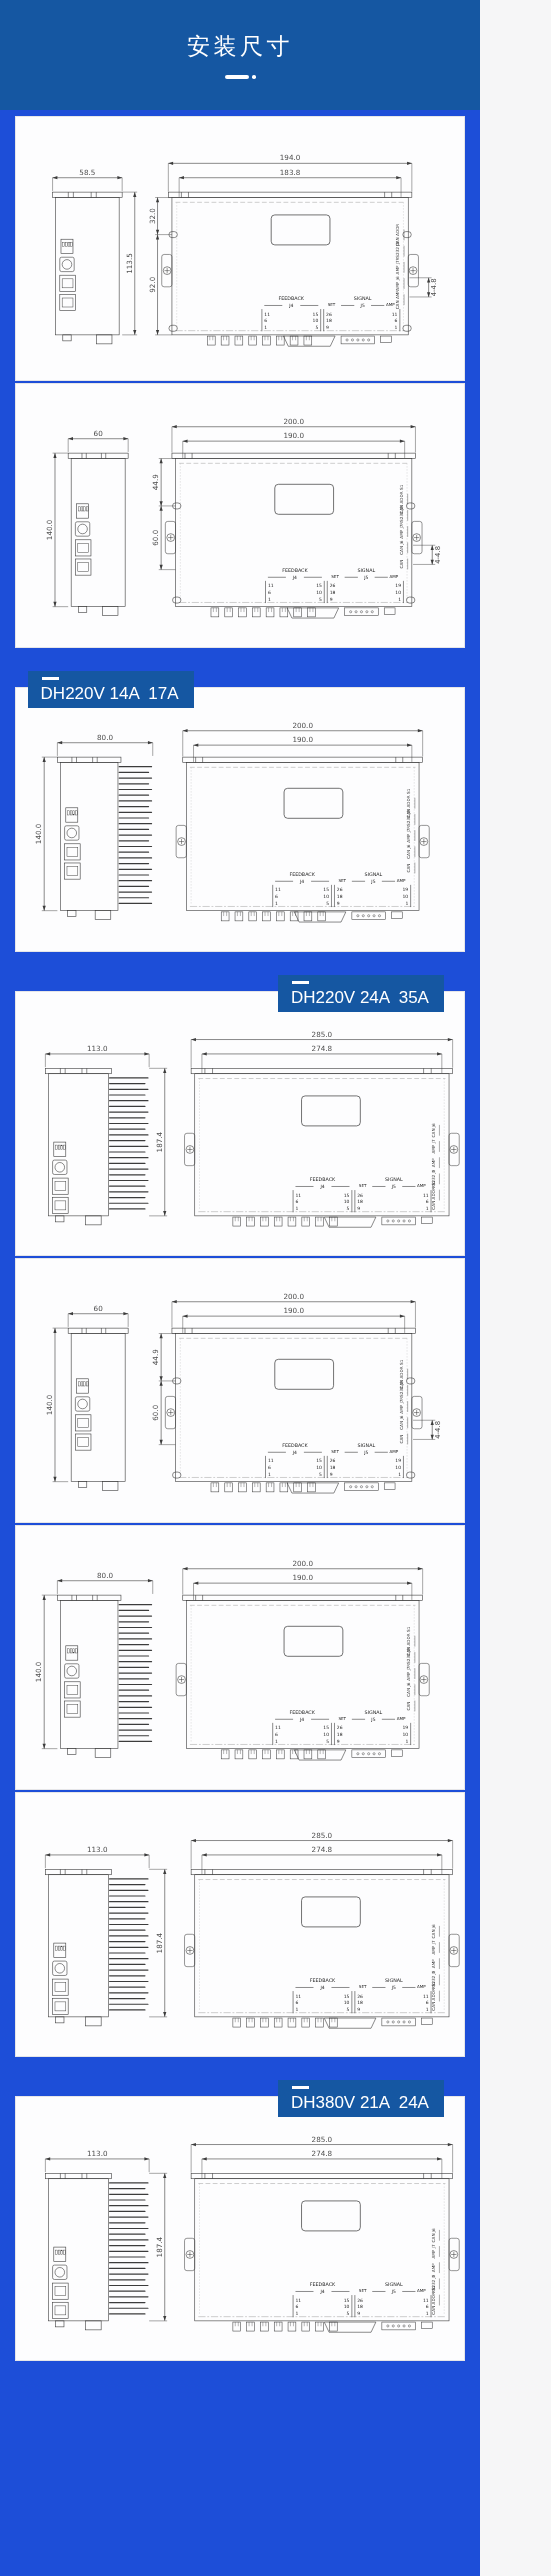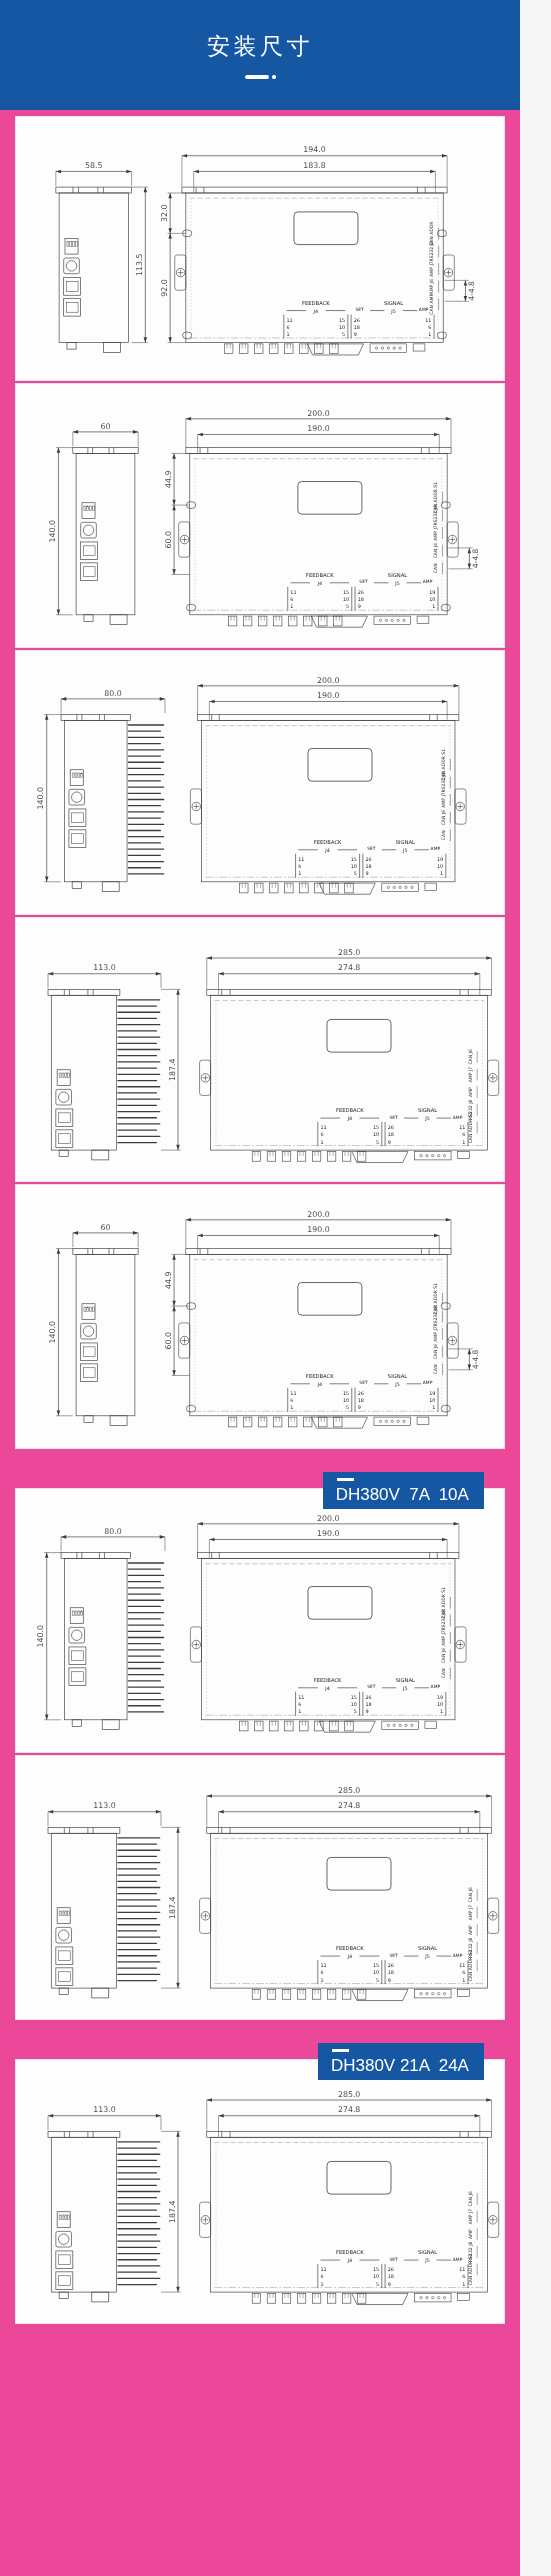--- a/index.html
+++ b/index.html
@@ -1,21 +1,21 @@
 <!DOCTYPE html>
 <html style="font-size:11.2px"><head>
 <meta charset="utf-8">
 <style>
   html,body{margin:0;padding:0;}
   body{
     width:552px;
     background:#f6f6f7;
     font-family:"Liberation Sans", sans-serif;
   }
-  .page{width:520px;min-height:2576px;background:#ec4899;}
+  .page{width:480px;min-height:2576px;background:#1d4ed8;}
   .page-header{
     height:110px;background:#1557a2;
     display:flex;flex-direction:column;align-items:center;justify-content:center;
   }
   .page-title{color:#ffffff;font-size:23px;letter-spacing:3.5px;font-weight:400;}
   .title-underline{display:flex;align-items:center;margin-top:12.6px;}
   .title-underline .bar{width:24px;height:3.5px;background:#ffffff;border-radius:2.1px;}
   .title-underline .dot{width:3.5px;height:3.5px;background:#ffffff;border-radius:50%;margin-left:3.5px;}
   .content{padding:0 14.7px 21px 14.7px;}
   .section{margin-top:23px;}
@@ -388,20 +388,26 @@
                 <text x="707" y="255.6" font-size="11.5" text-anchor="middle" fill="#4e4e4e" font-family="DejaVu Sans, sans-serif" transform="rotate(-90 707 255.6)">4-4.8</text>
                 <line x1="662" y1="239.6" x2="699" y2="239.6" stroke="#3c3c3c" stroke-width="0.75" stroke-dasharray="none" stroke-linecap="butt"></line>
                 <line x1="662" y1="271.6" x2="699" y2="271.6" stroke="#3c3c3c" stroke-width="0.75" stroke-dasharray="none" stroke-linecap="butt"></line>
               </g>
             </g>
           </svg>
       </div>
     </div>
 
     <div class="section">
+      <div class="label-row left">
+        <div class="section-label">
+          <span class="label-dash"></span>
+          <span class="label-text">DH220V 14A  17A</span>
+        </div>
+      </div>
       <div class="card">
         <svg class="drawing" viewBox="0 0 748 380">
             <g>
               <rect x="69" y="86" width="106" height="9" rx="0" fill="none" stroke="#3c3c3c" stroke-width="1"></rect>
               <line x1="93.2" y1="86" x2="93.2" y2="95" stroke="#3c3c3c" stroke-width="1" stroke-dasharray="none" stroke-linecap="butt"></line>
               <line x1="100.88" y1="86" x2="100.88" y2="95" stroke="#3c3c3c" stroke-width="1" stroke-dasharray="none" stroke-linecap="butt"></line>
               <line x1="127.76" y1="86" x2="127.76" y2="95" stroke="#3c3c3c" stroke-width="1" stroke-dasharray="none" stroke-linecap="butt"></line>
               <line x1="135.44" y1="86" x2="135.44" y2="95" stroke="#3c3c3c" stroke-width="1" stroke-dasharray="none" stroke-linecap="butt"></line>
               <rect x="74" y="95" width="96" height="247" rx="0" fill="none" stroke="#3c3c3c" stroke-width="1"></rect>
               <line x1="172" y1="102" x2="226" y2="102" stroke="#3c3c3c" stroke-width="2" stroke-dasharray="none" stroke-linecap="round"></line>
@@ -562,20 +568,26 @@
               <path d="M0 0 L-8 -2.7 L-8 2.7 Z" fill="#3c3c3c" transform="translate(660 66) rotate(0)"></path>
               <line x1="296" y1="66" x2="296" y2="94" stroke="#3c3c3c" stroke-width="0.75" stroke-dasharray="none" stroke-linecap="butt"></line>
               <line x1="660" y1="66" x2="660" y2="94" stroke="#3c3c3c" stroke-width="0.75" stroke-dasharray="none" stroke-linecap="butt"></line>
               <text x="478" y="61" font-size="12" text-anchor="middle" fill="#4e4e4e" font-family="DejaVu Sans, sans-serif">190.0</text>
             </g>
           </svg>
       </div>
     </div>
 
     <div class="section">
+      <div class="label-row right">
+        <div class="section-label">
+          <span class="label-dash"></span>
+          <span class="label-text">DH220V 24A  35A</span>
+        </div>
+      </div>
       <div class="card">
         <svg class="drawing" viewBox="0 0 748 380">
             <g>
               <rect x="49" y="98" width="110" height="9" rx="0" fill="none" stroke="#3c3c3c" stroke-width="1"></rect>
               <line x1="74" y1="98" x2="74" y2="107" stroke="#3c3c3c" stroke-width="1" stroke-dasharray="none" stroke-linecap="butt"></line>
               <line x1="82" y1="98" x2="82" y2="107" stroke="#3c3c3c" stroke-width="1" stroke-dasharray="none" stroke-linecap="butt"></line>
               <line x1="110" y1="98" x2="110" y2="107" stroke="#3c3c3c" stroke-width="1" stroke-dasharray="none" stroke-linecap="butt"></line>
               <line x1="118" y1="98" x2="118" y2="107" stroke="#3c3c3c" stroke-width="1" stroke-dasharray="none" stroke-linecap="butt"></line>
               <rect x="54" y="107" width="100" height="237" rx="0" fill="none" stroke="#3c3c3c" stroke-width="1"></rect>
               <line x1="156" y1="114" x2="220" y2="114" stroke="#3c3c3c" stroke-width="2" stroke-dasharray="none" stroke-linecap="round"></line>
@@ -907,26 +919,20 @@
                 <text x="707" y="255.6" font-size="11.5" text-anchor="middle" fill="#4e4e4e" font-family="DejaVu Sans, sans-serif" transform="rotate(-90 707 255.6)">4-4.8</text>
                 <line x1="662" y1="239.6" x2="699" y2="239.6" stroke="#3c3c3c" stroke-width="0.75" stroke-dasharray="none" stroke-linecap="butt"></line>
                 <line x1="662" y1="271.6" x2="699" y2="271.6" stroke="#3c3c3c" stroke-width="0.75" stroke-dasharray="none" stroke-linecap="butt"></line>
               </g>
             </g>
           </svg>
       </div>
     </div>
 
     <div class="section">
-      <div class="label-row right">
-        <div class="section-label">
-          <span class="label-dash"></span>
-          <span class="label-text">DH380V  7A  10A</span>
-        </div>
-      </div>
       <div class="card">
         <svg class="drawing" viewBox="0 0 748 380">
             <g>
               <rect x="69" y="86" width="106" height="9" rx="0" fill="none" stroke="#3c3c3c" stroke-width="1"></rect>
               <line x1="93.2" y1="86" x2="93.2" y2="95" stroke="#3c3c3c" stroke-width="1" stroke-dasharray="none" stroke-linecap="butt"></line>
               <line x1="100.88" y1="86" x2="100.88" y2="95" stroke="#3c3c3c" stroke-width="1" stroke-dasharray="none" stroke-linecap="butt"></line>
               <line x1="127.76" y1="86" x2="127.76" y2="95" stroke="#3c3c3c" stroke-width="1" stroke-dasharray="none" stroke-linecap="butt"></line>
               <line x1="135.44" y1="86" x2="135.44" y2="95" stroke="#3c3c3c" stroke-width="1" stroke-dasharray="none" stroke-linecap="butt"></line>
               <rect x="74" y="95" width="96" height="247" rx="0" fill="none" stroke="#3c3c3c" stroke-width="1"></rect>
               <line x1="172" y1="102" x2="226" y2="102" stroke="#3c3c3c" stroke-width="2" stroke-dasharray="none" stroke-linecap="round"></line>

